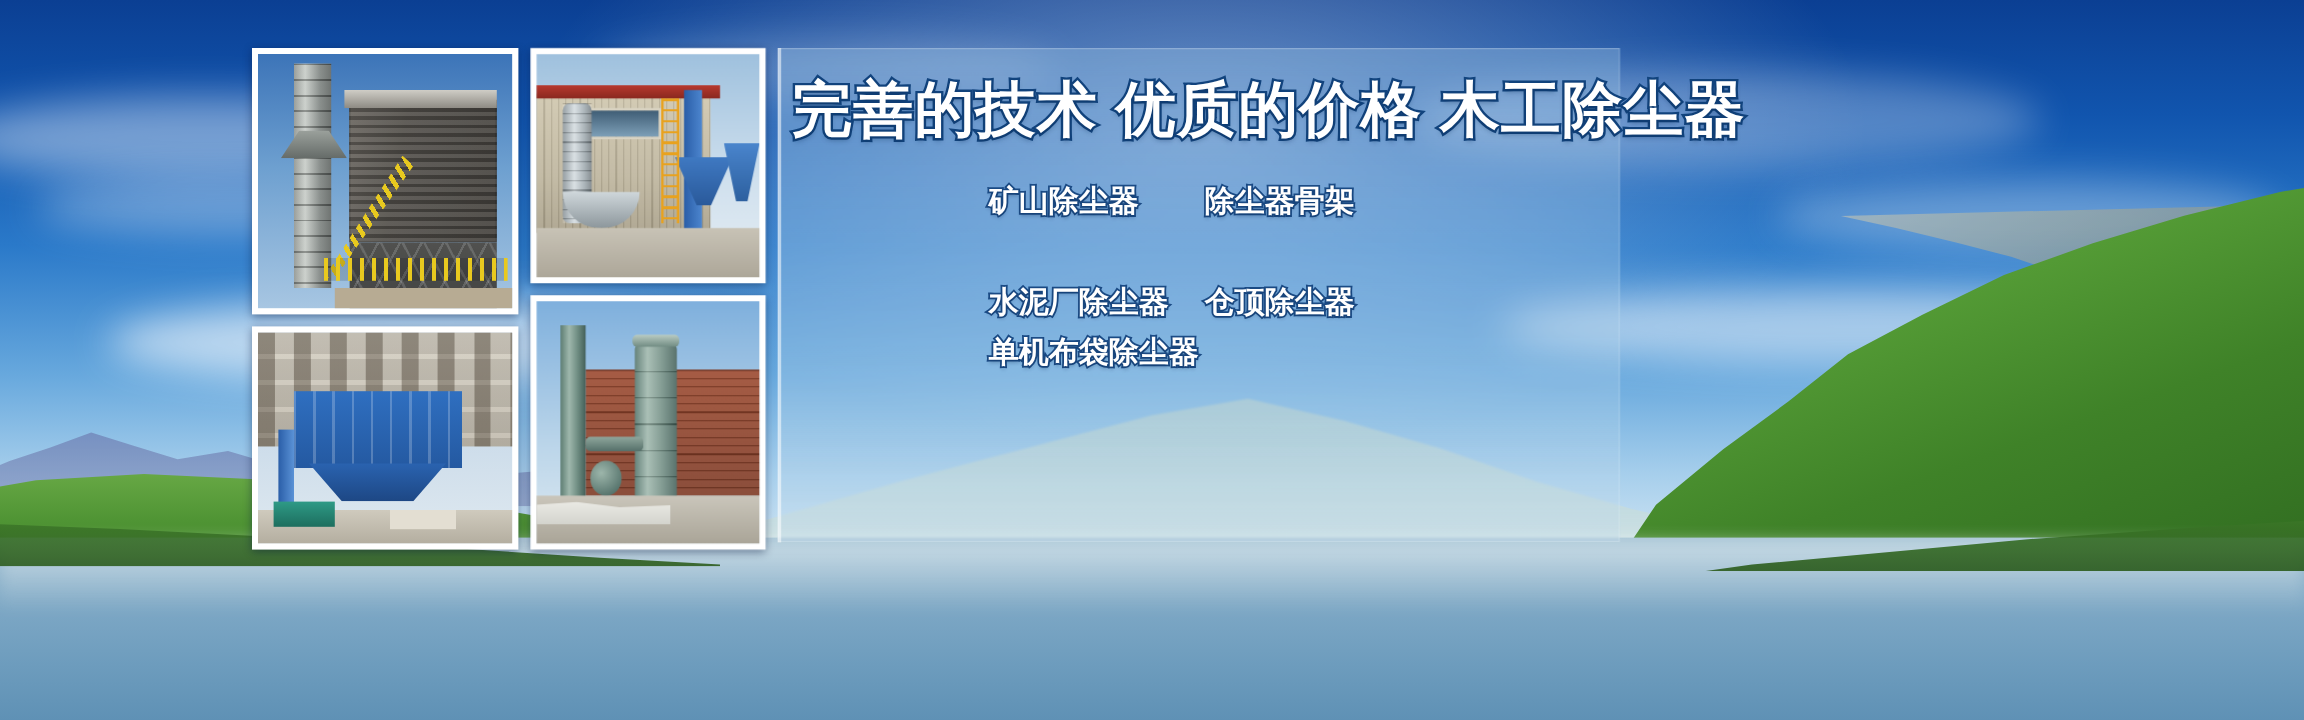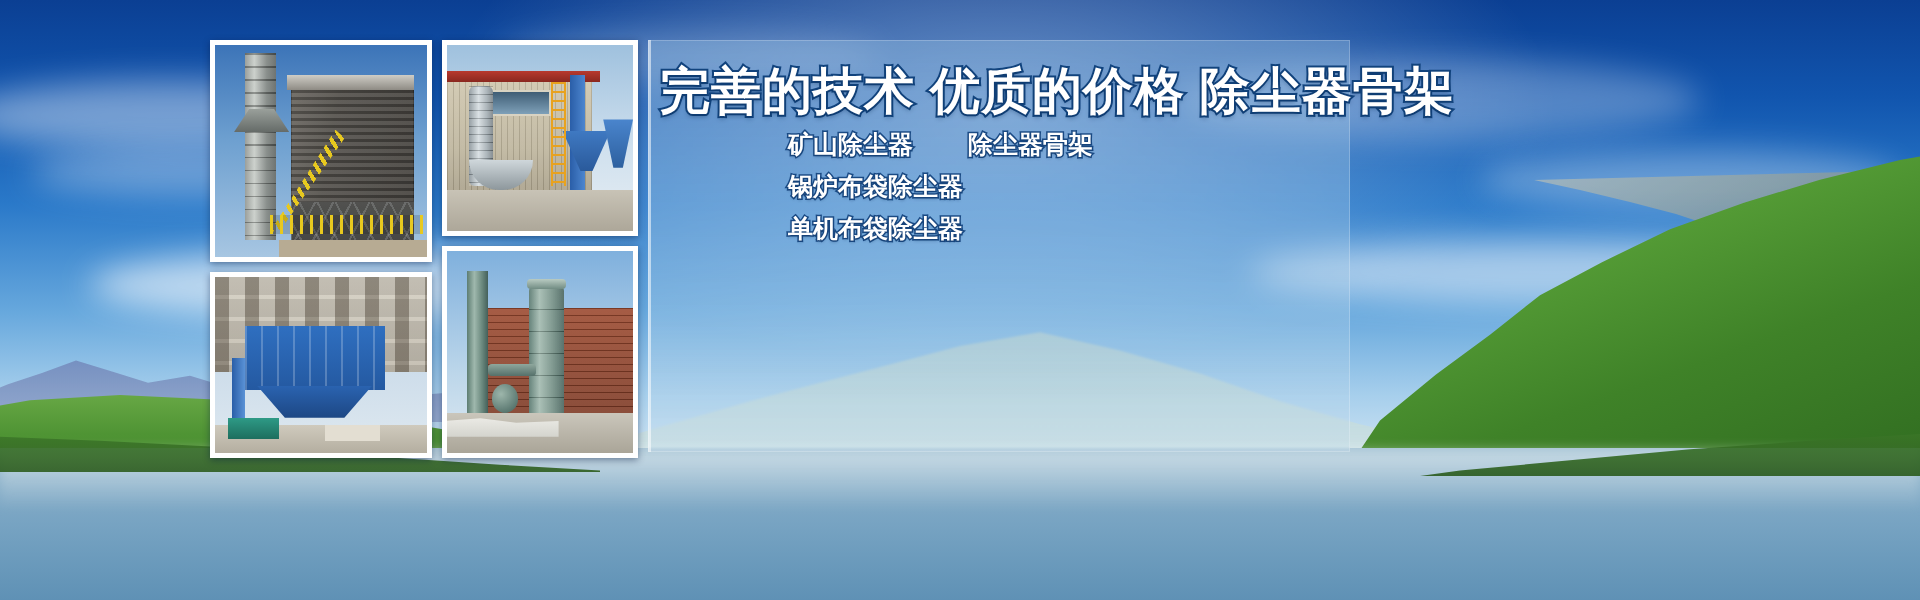--- a/index.html
+++ b/index.html
@@ -215,32 +215,32 @@
   .headline{
     position:absolute;left:660px;top:58px;width:690px;
     font-size:50px;font-weight:bold;letter-spacing:1px;
     color:#ffffff;
     -webkit-text-stroke:4px #12447e;
     paint-order:stroke fill;
     text-shadow:0 3px 4px rgba(10,40,80,.35);
     white-space:nowrap;
   }
 
-  .list{position:absolute;left:788px;top:128px;width:534px;}
+  .list{position:absolute;left:824px;top:128px;width:534px;}
   .row{
     display:flex;align-items:baseline;
     height:42px;
     font-size:25px;font-weight:bold;color:#ffffff;
     -webkit-text-stroke:3px #1b4b85;
     paint-order:stroke fill;
     text-shadow:0 2px 3px rgba(10,40,80,.30);
     white-space:nowrap;
   }
   .col-a{width:180px;flex:none;}
-  .col-b{flex:none;}
+  .col-b{flex:none;margin-top:23px;}
 </style>
 </head>
 <body>
 
 <div class="banner">
 
   <div class="sky"></div>
   <div class="cloud c1"></div>
   <div class="cloud c2"></div>
   <div class="cloud c5"></div>
@@ -313,28 +313,31 @@
       <div class="ph4-t2"></div>
       <div class="ph4-cap"></div>
       <div class="ph4-t1"></div>
       <div class="ph4-pipe"></div>
       <div class="ph4-drum"></div>
       <div class="ph4-ground"></div>
       <div class="ph4-snow"></div>
     </div>
   </div>
 
-  <div class="headline">完善的技术  优质的价格  除尘器骨架</div>
+  <div class="headline">完善的技术  优质的价格  木工除尘器</div>
 
   <div class="list">
     <div class="row">
       <span class="col-a">矿山除尘器</span>
       <span class="col-b">除尘器骨架</span>
     </div>
     <div class="row">
-      <span class="col-b">锅炉布袋除尘器</span>
+    </div>
+    <div class="row">
+      <span class="col-a">水泥厂除尘器</span>
+      <span class="col-b">仓顶除尘器</span>
     </div>
     <div class="row">
       <span class="col-b">单机布袋除尘器</span>
     </div>
   </div>
 
 </div>
 
 </body></html>

